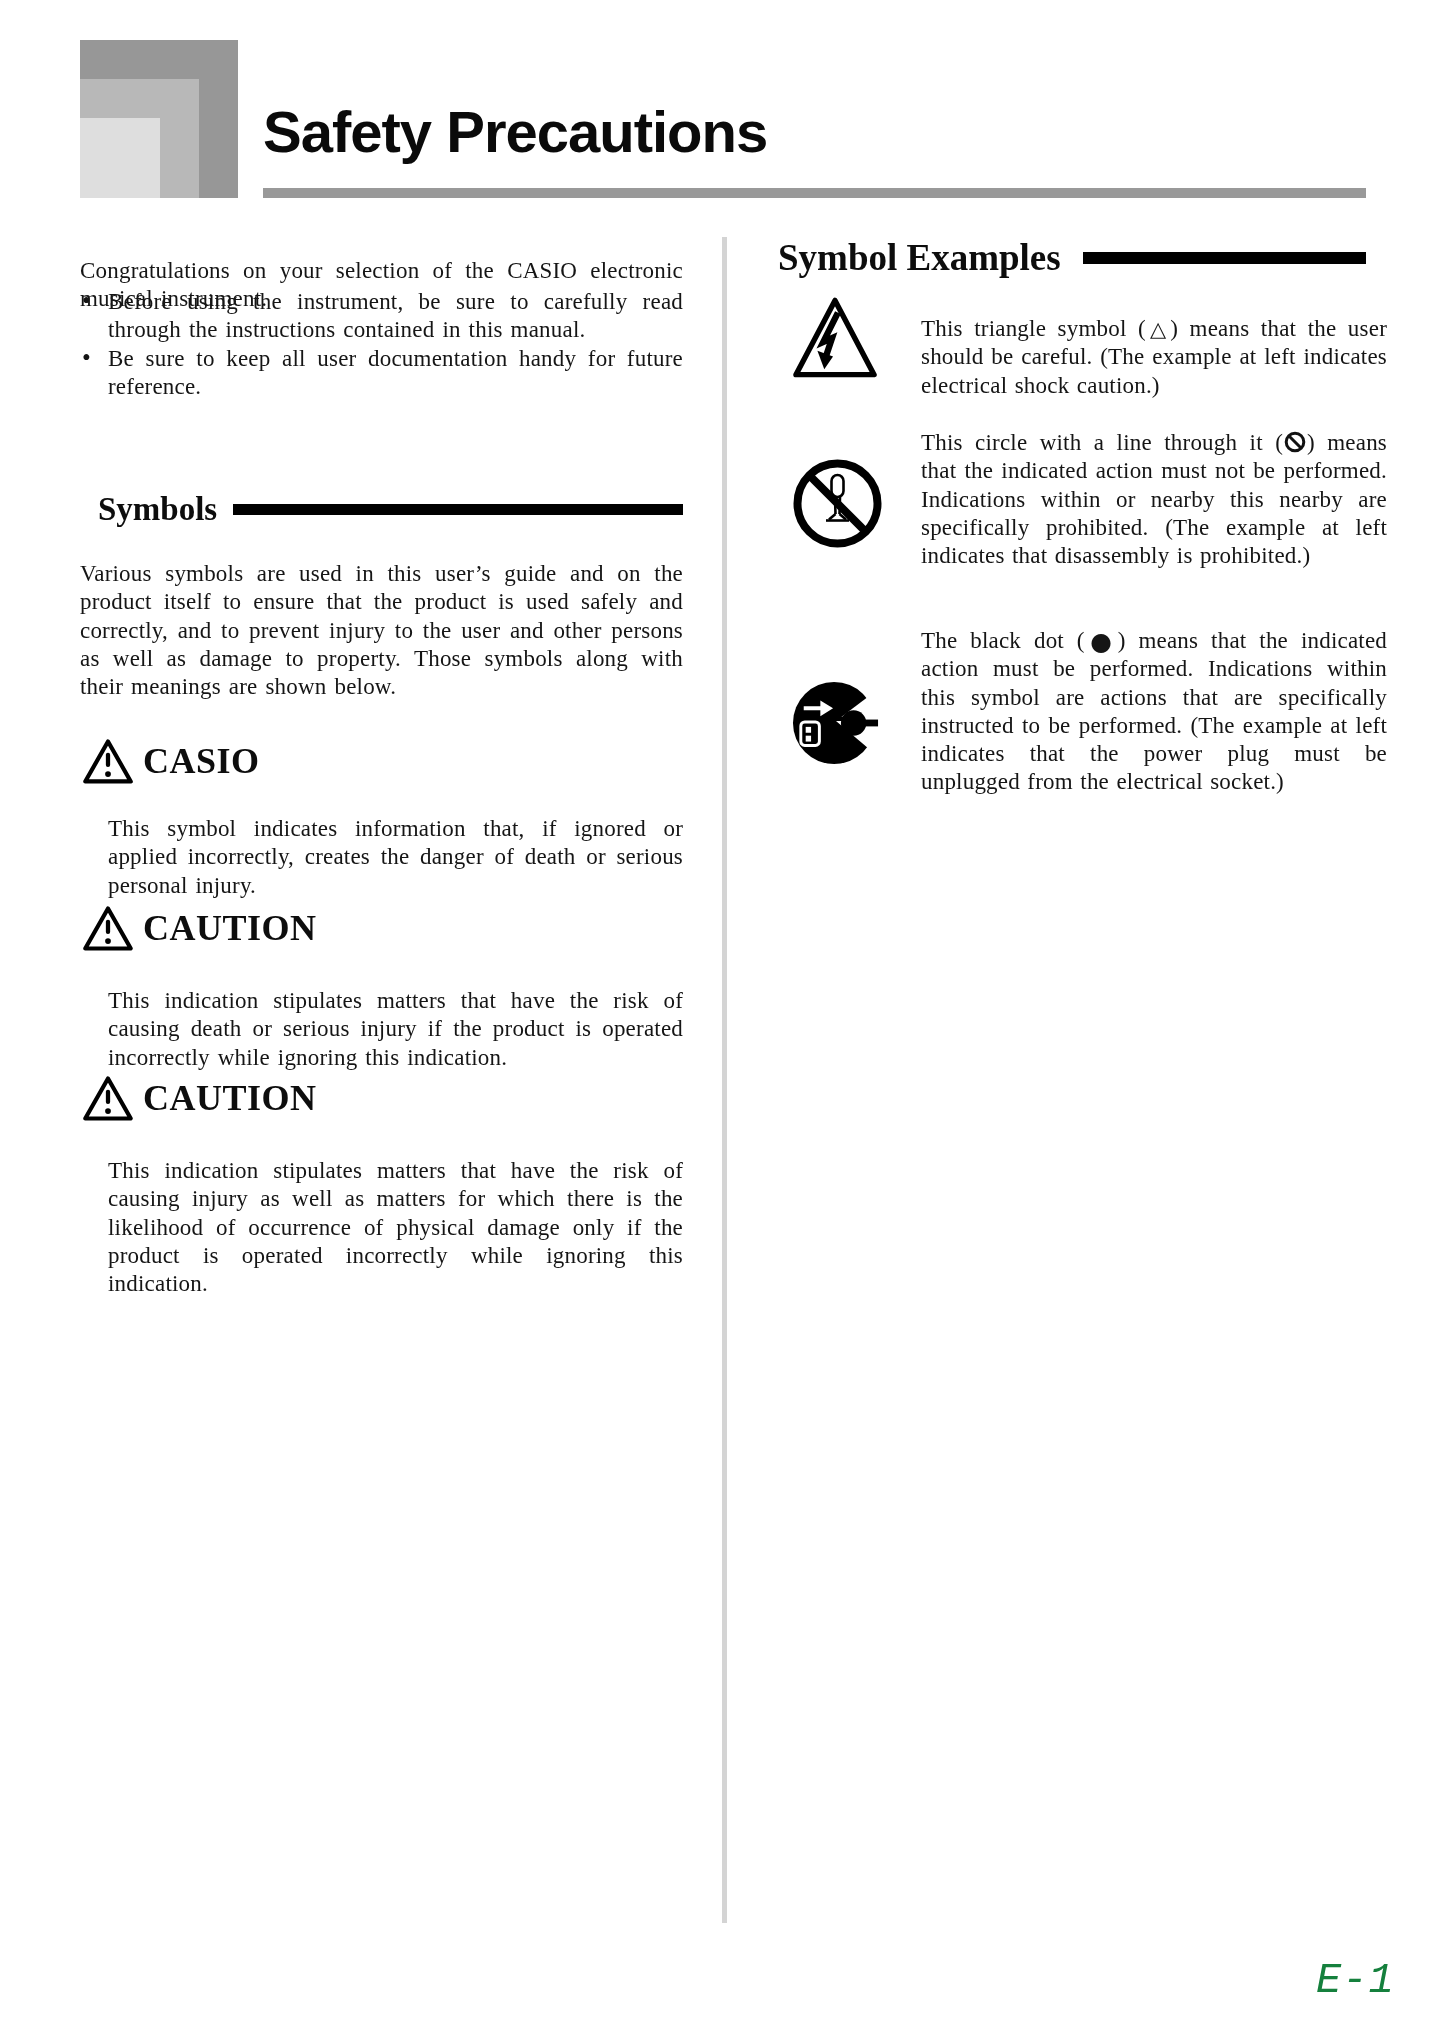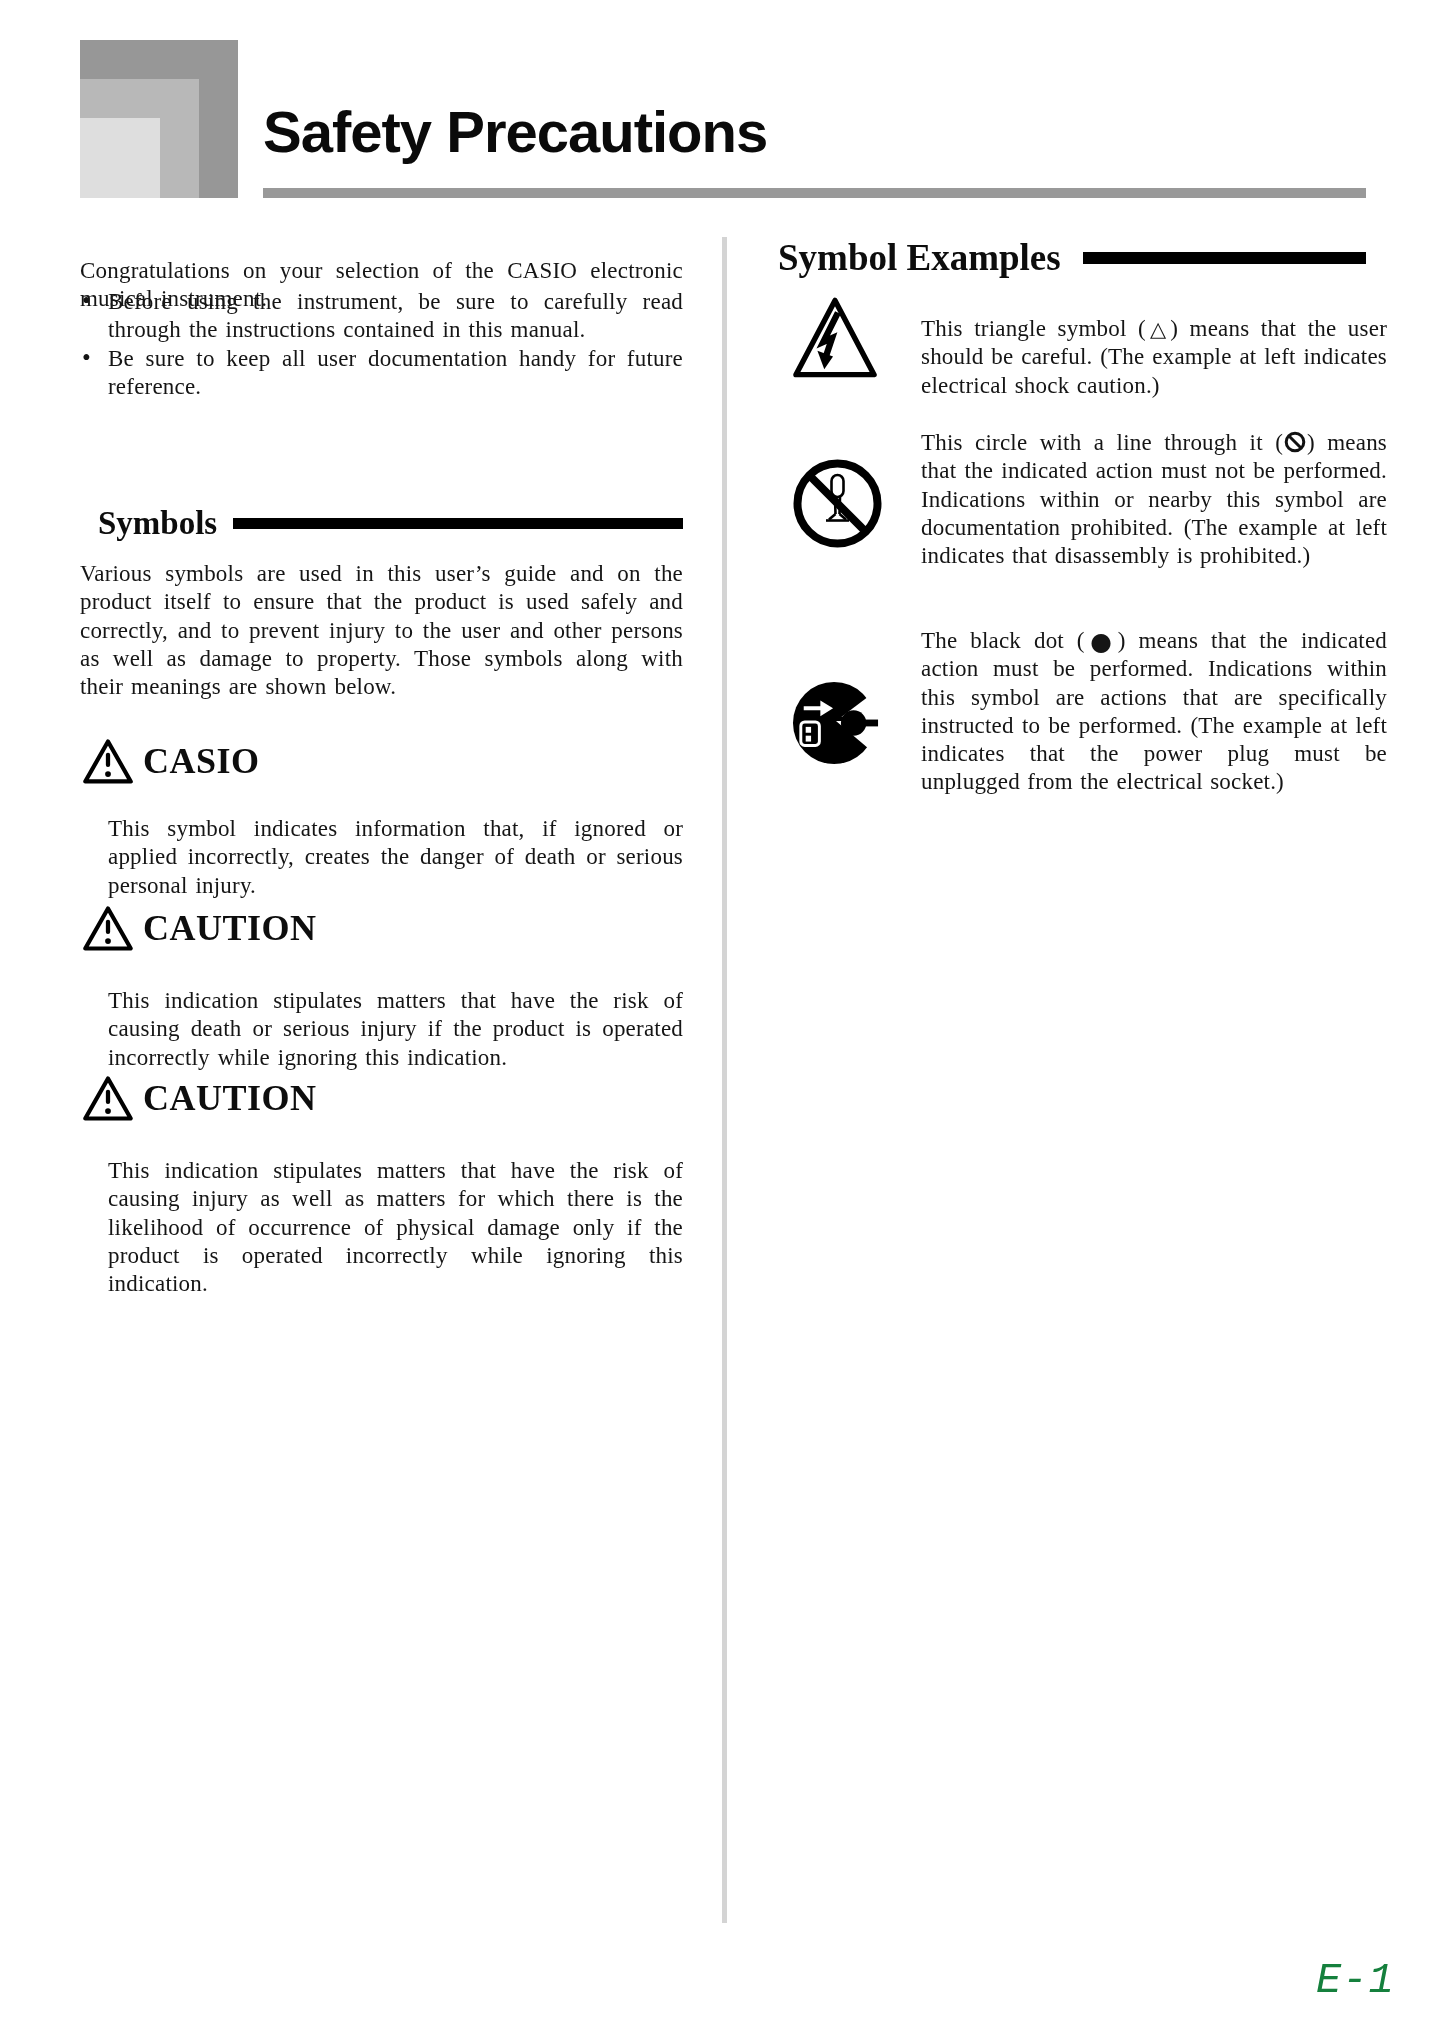--- a/index.html
+++ b/index.html
@@ -28,21 +28,21 @@
   .body-text {
     font-size:23px; line-height:28.3px; text-align:justify;
     letter-spacing:0.2px; word-spacing:2px;
   }
   .intro { top:0; }
   .bullet-list { top:54px; margin:0; padding:0; list-style:none; }
   .bullet-list li { position:relative; padding-left:28px; }
   .bullet-list li::before { content:"\2022"; position:absolute; left:2px; top:-1px; font-size:25px; }
 
   .sec-head-row { display:flex; align-items:center; }
-  .symbols-row { top:271px; height:36px; }
+  .symbols-row { top:257px; height:36px; }
   .sec-head {
     font-size:33px; font-weight:bold; line-height:36px; white-space:nowrap; color:#0d0d0d;
   }
   .symbols-row .sec-head { padding-left:18px; }
   .head-rule { flex:1; height:11px; background:#000000; margin-left:16px; }
 
   .symbols-para { top:303px; }
 
   .notice-row { display:flex; align-items:center; height:52px; }
   .notice-row .tri { flex:0 0 auto; margin-left:2px; }
@@ -164,21 +164,21 @@
       <g fill="none" stroke="#000" stroke-width="2.6">
         <rect x="41.5" y="19" width="12" height="22" rx="6"></rect>
         <path d="M45 41 L45.5 58 M50 41 L49.5 58"></path>
         <path d="M45.5 58 L39 63.5 M49.5 58 L56 63.5"></path>
         <path d="M36 64.5 H59"></path>
       </g>
     </svg>
     <p class="ex-text ex-text-2"><span>This circle with a line through it (</span><svg class="inline-no-symbol" width="24" height="24" viewBox="0 0 24 24">
           <circle cx="12" cy="12" r="8.8" fill="none" stroke="#111" stroke-width="3"></circle>
           <line x1="6" y1="6" x2="18" y2="18" stroke="#111" stroke-width="3"></line>
-        </svg><span>) means that the indicated action must not be performed. Indications within or nearby this symbol are documentation prohibited. (The example at left indicates that disassembly is prohibited.)</span></p>
+        </svg><span>) means that the indicated action must not be performed. Indications within or nearby this nearby are specifically prohibited. (The example at left indicates that disassembly is prohibited.)</span></p>
 
     <svg class="ex-icon ex-icon-3" width="88" height="94" viewBox="0 0 90 94">
       <circle cx="43" cy="48" r="42" fill="#000"></circle>
       <polygon points="12,31 29,31 29,25 42,33 29,41 29,35 12,35" fill="#fff"></polygon>
       <rect x="9" y="47" width="19" height="24" rx="4" fill="none" stroke="#fff" stroke-width="3"></rect>
       <rect x="14" y="52" width="5.5" height="6" fill="#fff"></rect>
       <rect x="14" y="61" width="5.5" height="6" fill="#fff"></rect>
       <polygon points="45,46 90,12 90,84" fill="#fff"></polygon>
       <circle cx="63" cy="48" r="13" fill="#000"></circle>
       <rect x="43" y="41.5" width="12" height="4.5" fill="#000"></rect>

